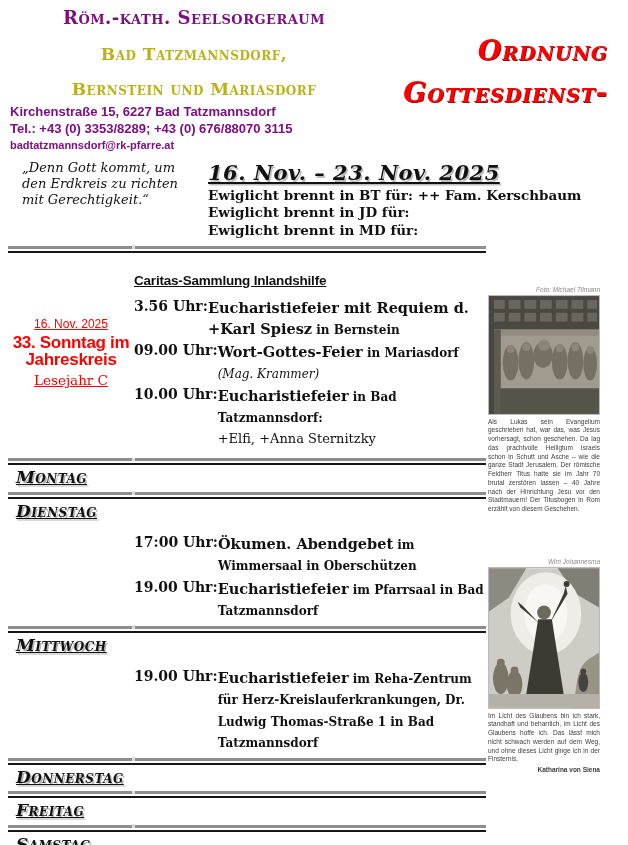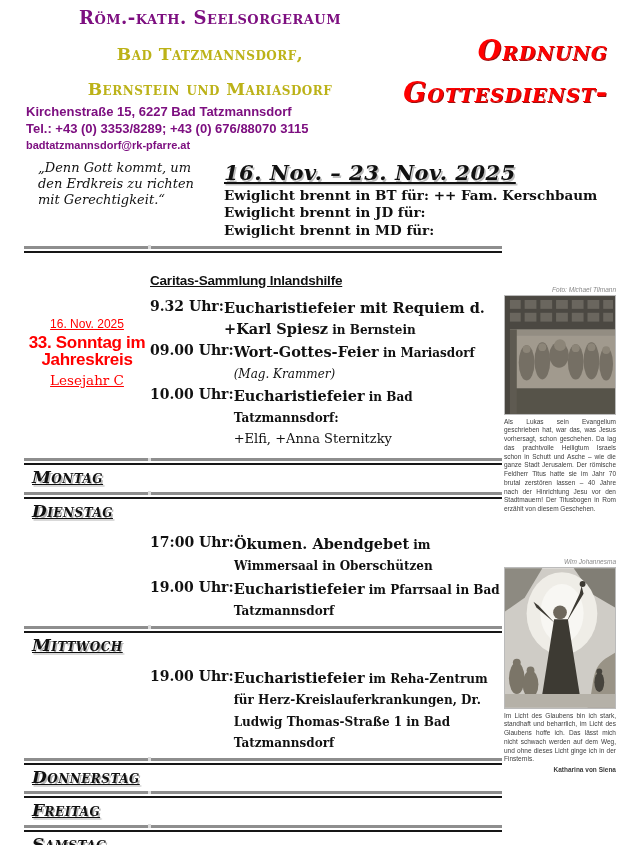--- a/index.html
+++ b/index.html
@@ -1,21 +1,21 @@
 <!DOCTYPE html>
 <html style="--purple: #7d0f80; --gold: #bcb218; --red: #ff0000;"><head>
 <meta charset="utf-8">
 <style>
   * { margin:0; padding:0; box-sizing:border-box; }
   html,body { background:#ffffff; }
   body {
     width:628px; height:845px; overflow:hidden;
     font-family:"DejaVu Serif", serif; color:#111;
   }
-  .page { width:628px; height:845px; padding:8px 16px 0 24px; position:relative; background:#fff; }
+  .page { width:628px; height:845px; padding:8px 16px 0 8px; position:relative; background:#fff; }
 
   
   .hdr { display:flex; }
   .hdr-left { width:372px; }
   .org { text-align:center; font-weight:bold; font-variant:small-caps; line-height:1.15; letter-spacing:.5px; }
   .org1 { font-size:18px; color:var(--purple); }
   .org2, .org3 { font-size:17px; color:var(--gold);margin-top:16px; }
   .addr-block { margin-top:4px; padding-left:2px; font-family:"Liberation Sans",sans-serif; font-weight:bold; color:var(--purple); }
   .addr, .phone { font-size:13px; line-height:1.3; }
   .email { font-size:11px; line-height:1.3; }
@@ -191,21 +191,21 @@
   <div class="sep"></div>
       <div class="sun-row">
         <div class="sun-label">
           <div class="sun-date">16. Nov. 2025</div>
           <div class="sun-title">33. Sonntag im Jahreskreis</div>
           <div class="sun-lesejahr">Lesejahr C</div>
         </div>
         <div class="sun-content">
           <div class="note">Caritas-Sammlung Inlandshilfe</div>
           <div class="event">
-            <div class="time">9.32 Uhr:</div>
+            <div class="time">3.56 Uhr:</div>
             <div class="desc"><span class="seg-lg">Eucharistiefeier mit Requiem d. +Karl Spiesz</span><span class="seg-sm"> in Bernstein</span></div>
           </div>
           <div class="event">
             <div class="time">09.00 Uhr:</div>
             <div class="desc"><span class="seg-lg">Wort-Gottes-Feier</span><span class="seg-sm"> in Mariasdorf</span><br><span class="seg-it">(Mag. Krammer)</span></div>
           </div>
           <div class="event">
             <div class="time">10.00 Uhr:</div>
             <div class="desc"><span class="seg-lg">Eucharistiefeier</span><span class="seg-sm"> in Bad Tatzmannsdorf:</span><br><span class="seg-rg">+Elfi, +Anna Sternitzky</span></div>
           </div>

